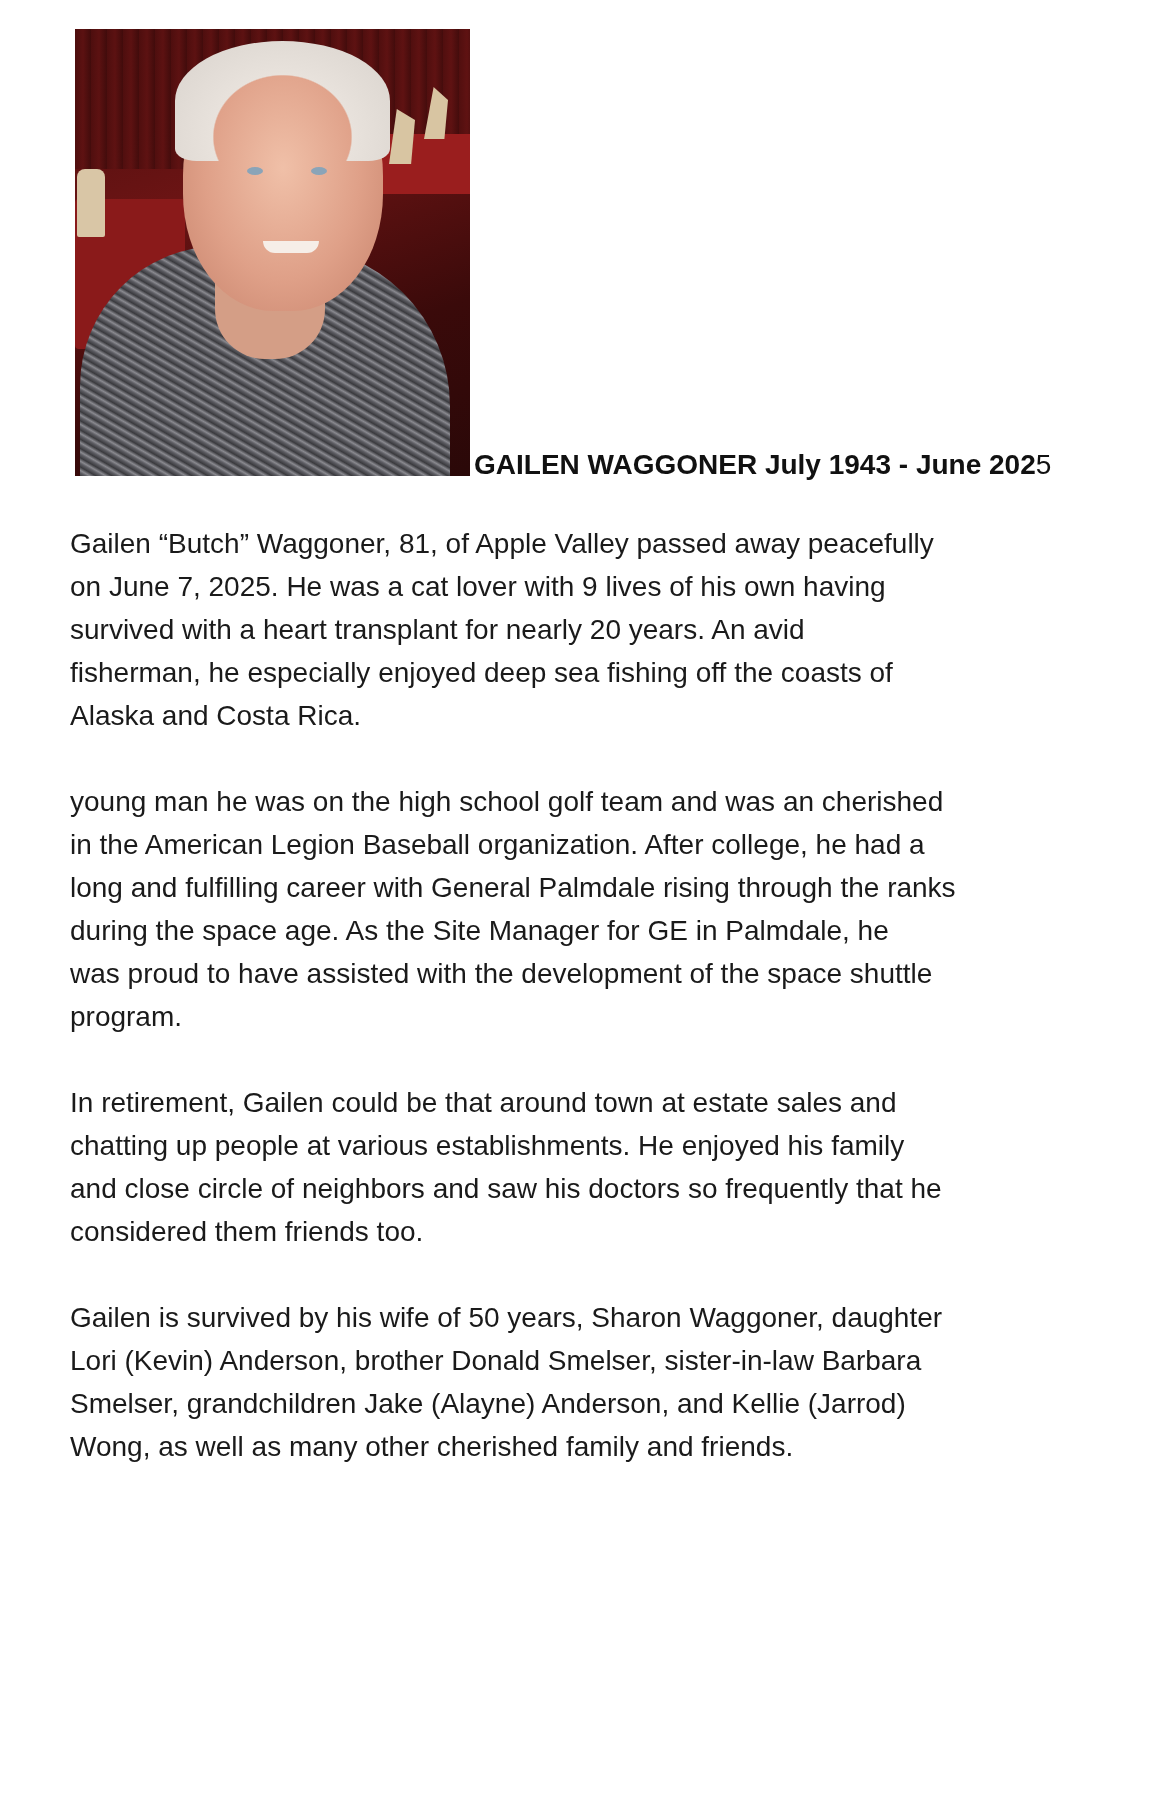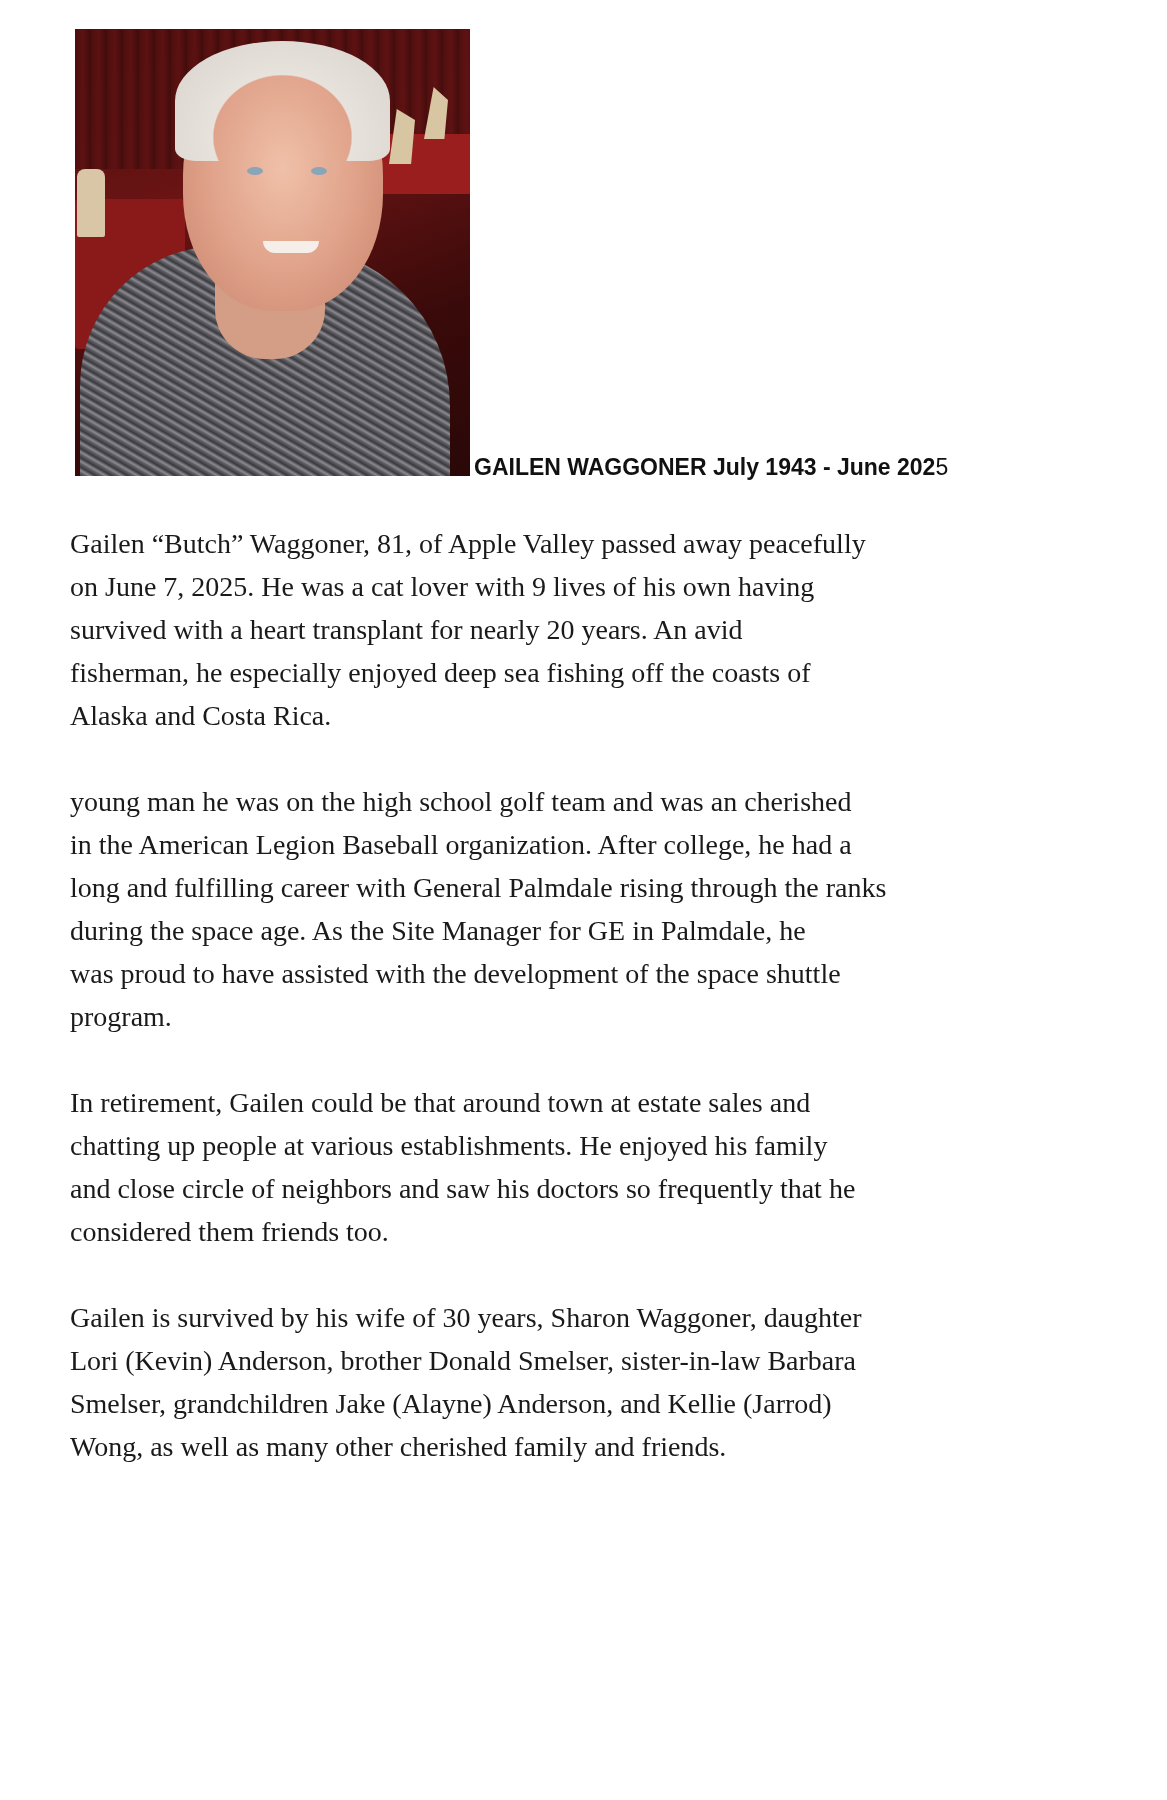--- a/index.html
+++ b/index.html
@@ -68,41 +68,40 @@
       border-radius: 50% 50% 10% 10%;
     }
     .photo .eye { position: absolute; top: 138px; width: 16px; height: 8px; background: #8aa4b8; border-radius: 50%; }
     .photo .eye.l { left: 172px; }
     .photo .eye.r { left: 236px; }
     .photo .smile { position: absolute; left: 188px; top: 212px; width: 56px; height: 12px; background: #f6eee8; border-radius: 0 0 30px 30px; }
 
     .title {
       margin-left: 4px;
       margin-bottom: -3px;
-      font-size: 23px;
+      font-size: 28px;
       font-weight: bold;
       color: #111111;
       white-space: nowrap;
       line-height: 1;
     }
     .title .last { font-weight: normal; }
 
     .body-text {
       position: absolute;
       left: 70px;
       top: 522px;
       width: 1060px;
       font-size: 28px;
       line-height: 43px;
       color: #1a1a1a;
     }
     .body-text p {
       margin: 0 0 43px 0;
       white-space: normal;
-      font-family: Liberation Serif, serif;
     }
     .body-text .line { display: block; white-space: nowrap; }
   </style>
 </head>
 <body>
 
 <div class="header-row">
   <div class="photo">
     <div class="curtain"></div>
     <div class="table-l"></div>
@@ -137,18 +136,18 @@
     <span class="line">was proud to have assisted with the development of the space shuttle</span>
     <span class="line">program.</span>
   </p>
   <p>
     <span class="line">In retirement, Gailen could be that around town at estate sales and</span>
     <span class="line">chatting up people at various establishments.  He enjoyed his family</span>
     <span class="line">and close circle of neighbors and saw his doctors so frequently that he</span>
     <span class="line">considered them friends too.</span>
   </p>
   <p>
-    <span class="line">Gailen is survived by his wife of 30 years, Sharon Waggoner, daughter</span>
+    <span class="line">Gailen is survived by his wife of 50 years, Sharon Waggoner, daughter</span>
     <span class="line">Lori (Kevin) Anderson, brother Donald Smelser, sister-in-law Barbara</span>
     <span class="line">Smelser, grandchildren Jake (Alayne) Anderson, and Kellie (Jarrod)</span>
     <span class="line">Wong, as well as many other cherished family and friends.</span>
   </p>
 </div>
 
 </body></html>

